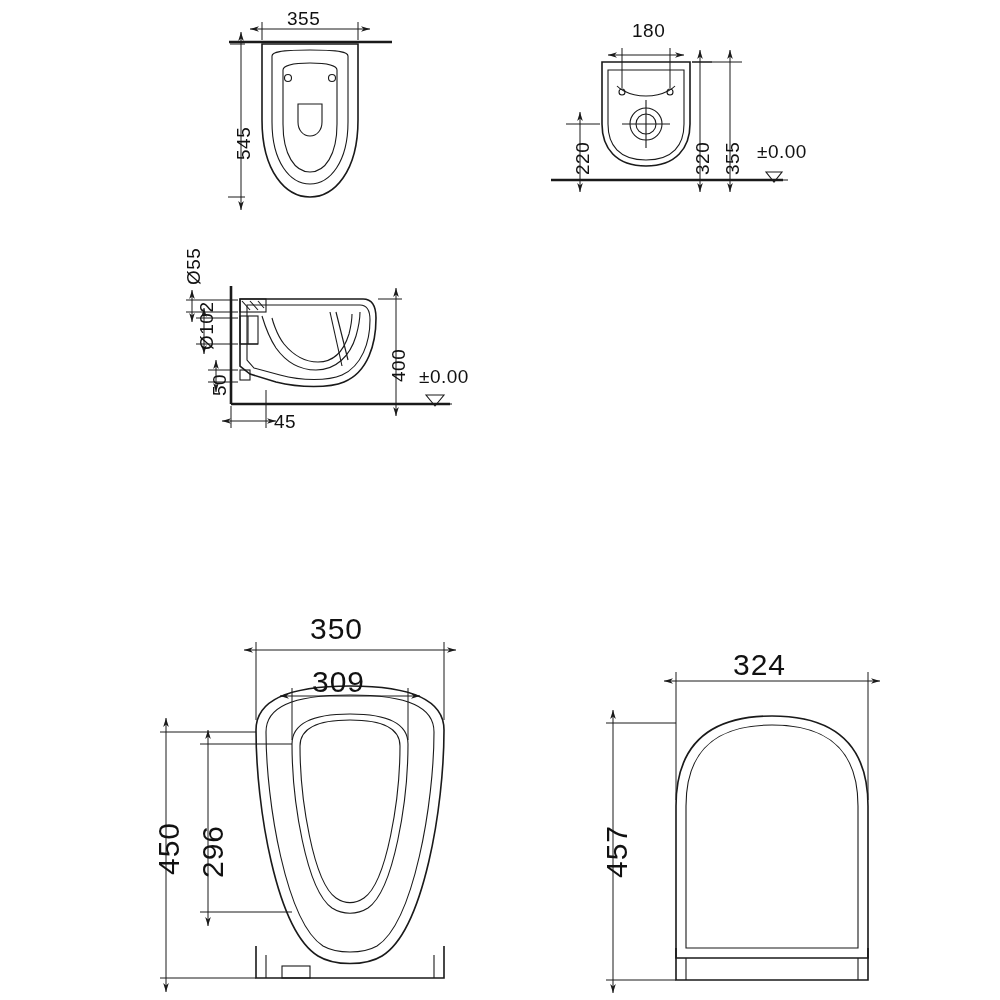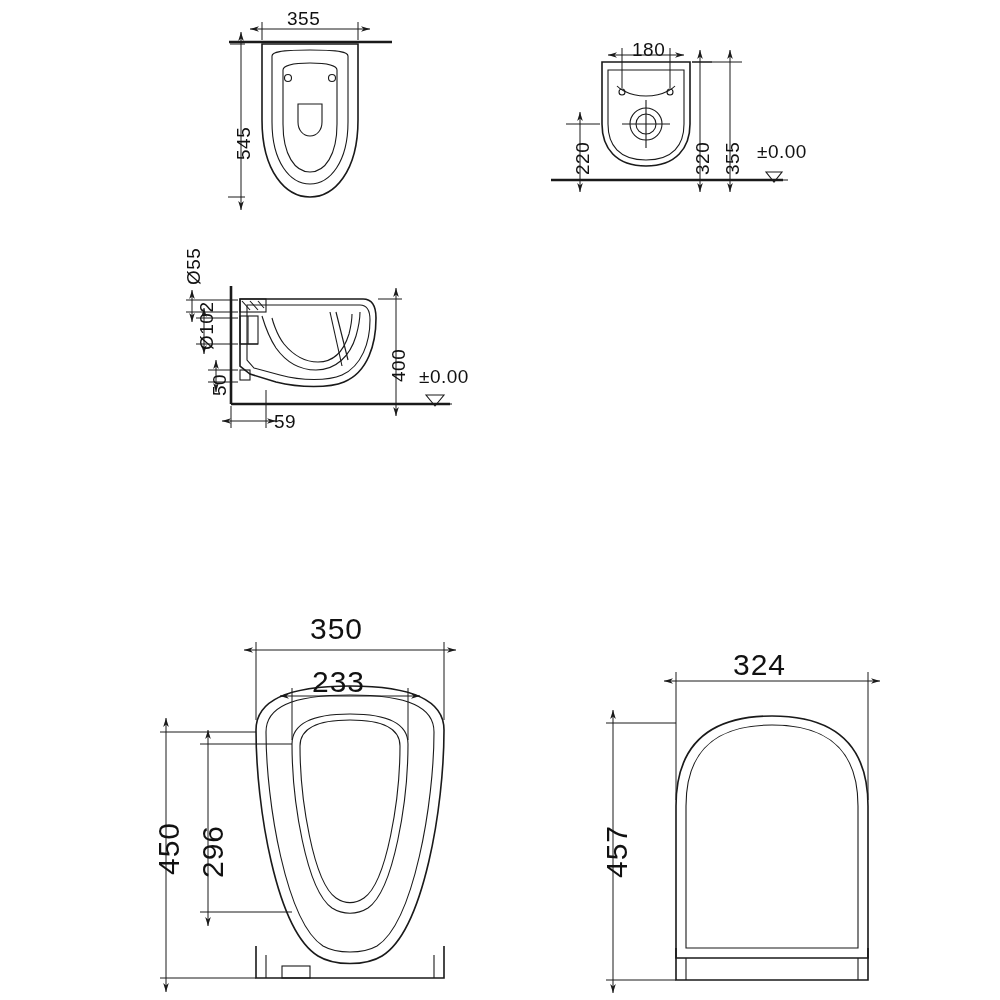--- a/index.html
+++ b/index.html
@@ -209,34 +209,34 @@
 
       <line class="ln ext" x1="676" y1="723" x2="606" y2="723"></line>
       <line class="ln ext" x1="676" y1="980" x2="606" y2="980"></line>
       <line class="ln ext" x1="613" y1="710" x2="613" y2="993" marker-start="url(#arrowR)" marker-end="url(#arrowL)"></line>
     </g>
   </svg>
 
   <div class="dim-label" style="left:287px; top:8px;">355</div>
   <div class="dim-label vert" style="left:233px; top:160px;">545</div>
 
-  <div class="dim-label" style="left:632px; top:39px;">180</div>
+  <div class="dim-label" style="left:632px; top:20px;">180</div>
   <div class="dim-label vert" style="left:572px; top:175px;">220</div>
   <div class="dim-label vert" style="left:692px; top:175px;">320</div>
   <div class="dim-label vert" style="left:722px; top:175px;">355</div>
   <div class="dim-label" style="left:757px; top:141px;">±0.00</div>
 
   <div class="dim-label vert" style="left:183px; top:285px;">Ø55</div>
   <div class="dim-label vert" style="left:196px; top:350px;">Ø102</div>
   <div class="dim-label vert" style="left:209px; top:396px;">50</div>
-  <div class="dim-label" style="left:274px; top:411px;">59</div>
+  <div class="dim-label" style="left:274px; top:411px;">45</div>
   <div class="dim-label vert" style="left:388px; top:382px;">400</div>
   <div class="dim-label" style="left:419px; top:366px;">±0.00</div>
 
   <div class="dim-label big" style="left:310px; top:612px;">350</div>
-  <div class="dim-label big" style="left:312px; top:665px;">233</div>
+  <div class="dim-label big" style="left:312px; top:665px;">309</div>
   <div class="dim-label big vert" style="left:152px; top:875px;">450</div>
   <div class="dim-label big vert" style="left:196px; top:878px;">296</div>
 
   <div class="dim-label big" style="left:733px; top:648px;">324</div>
   <div class="dim-label big vert" style="left:600px; top:878px;">457</div>
 
 </div>
 
 </body></html>

